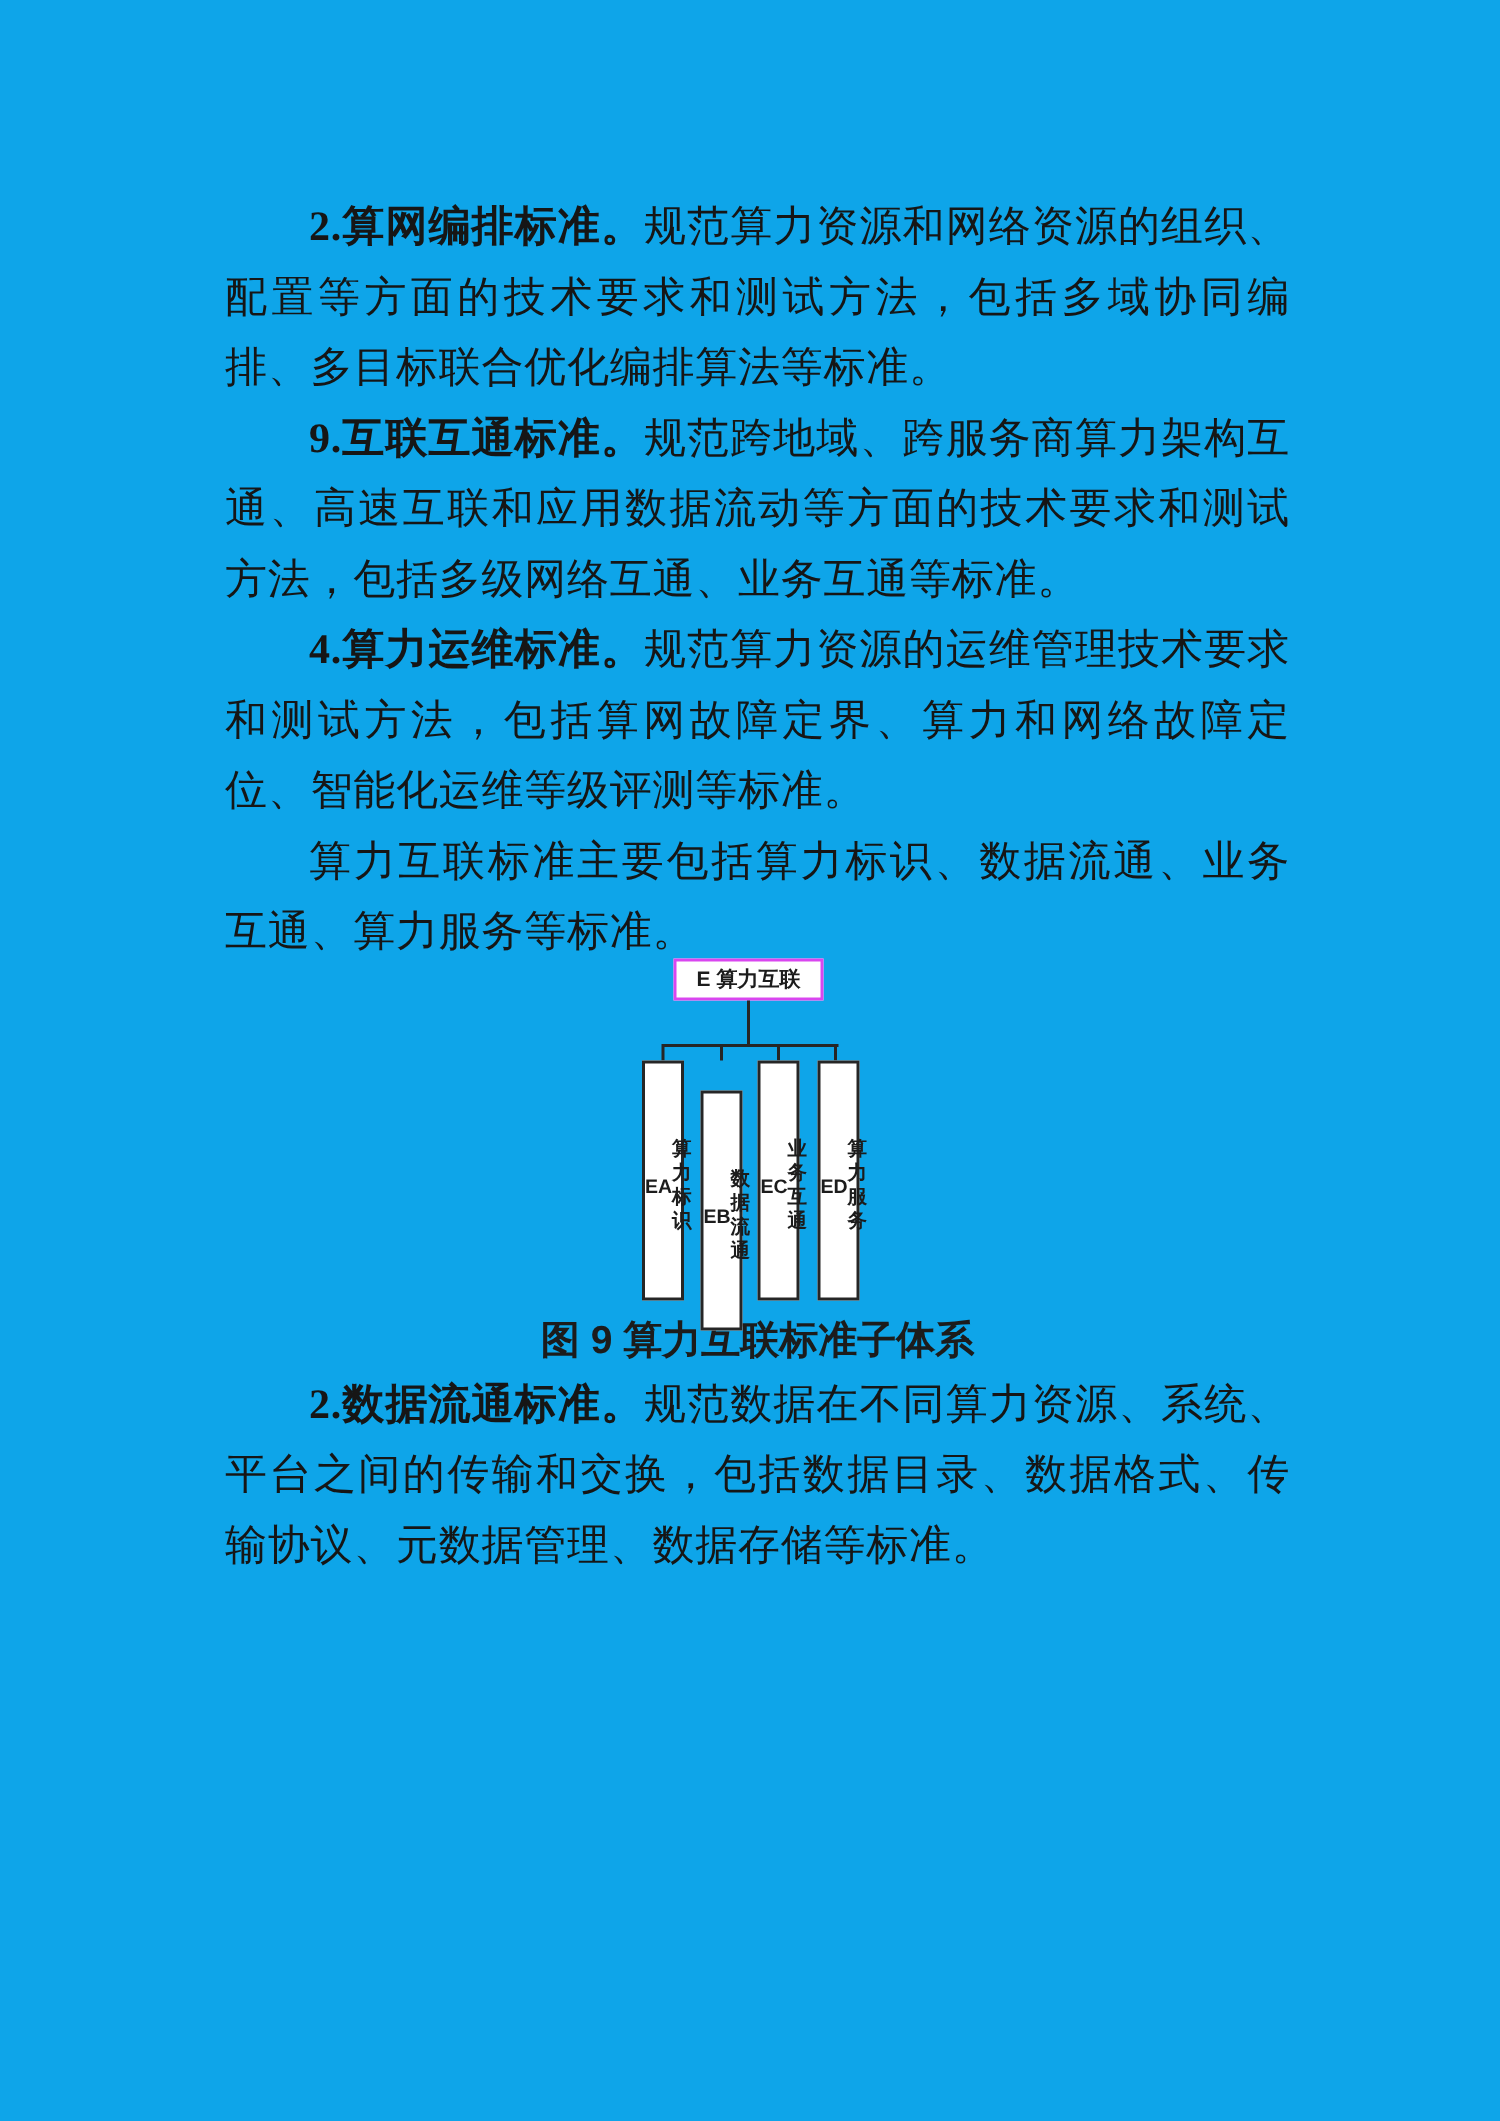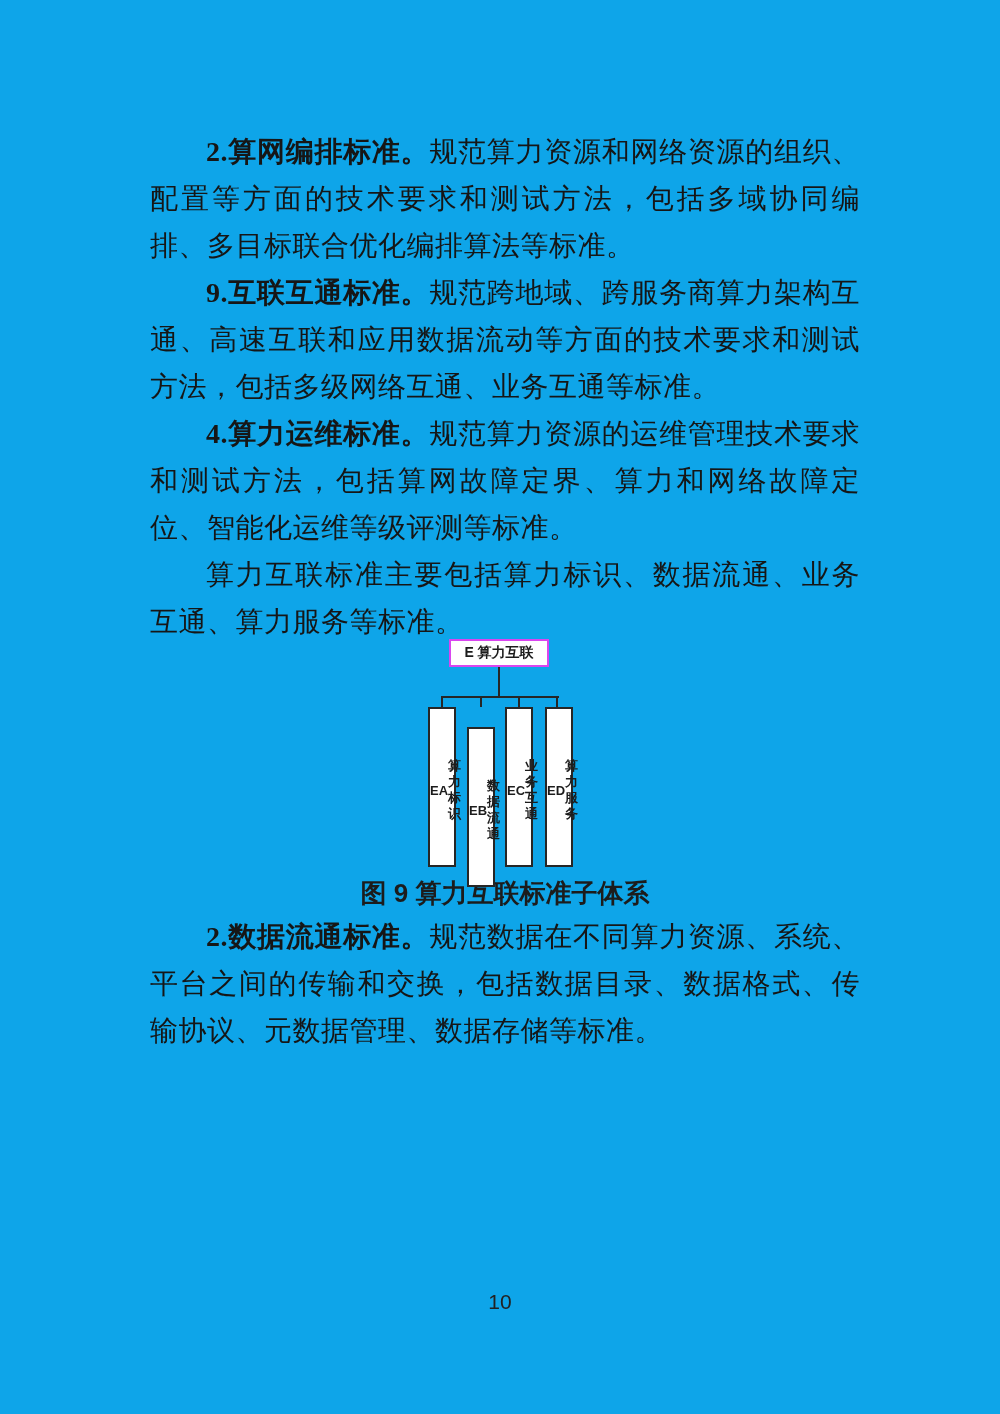--- a/index.html
+++ b/index.html
@@ -165,14 +165,13 @@
         </div>
       </div>
       <p class="figure-caption">图 9 算力互联标准子体系</p>
     </div>
 
 
     <p class="body-para"><span class="lead">2.数据流通标准。</span><span>规范数据在不同算力资源、系统、平台之间的传输和交换，包括数据目录、数据格式、传输协议、元数据管理、数据存储等标准。</span></p>
 
   </div>
 
-  <div class="page-number">10</div>
 </div>
 
 </body></html>

